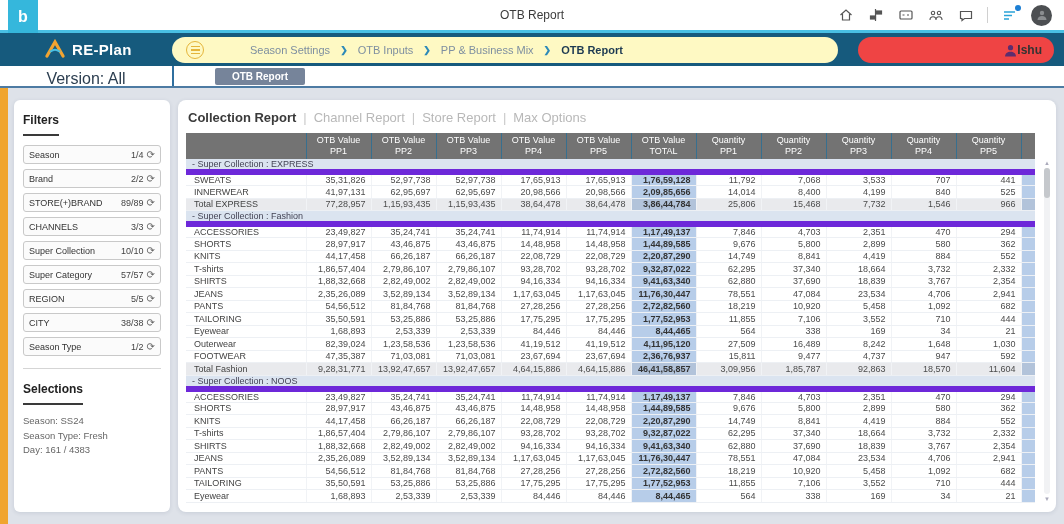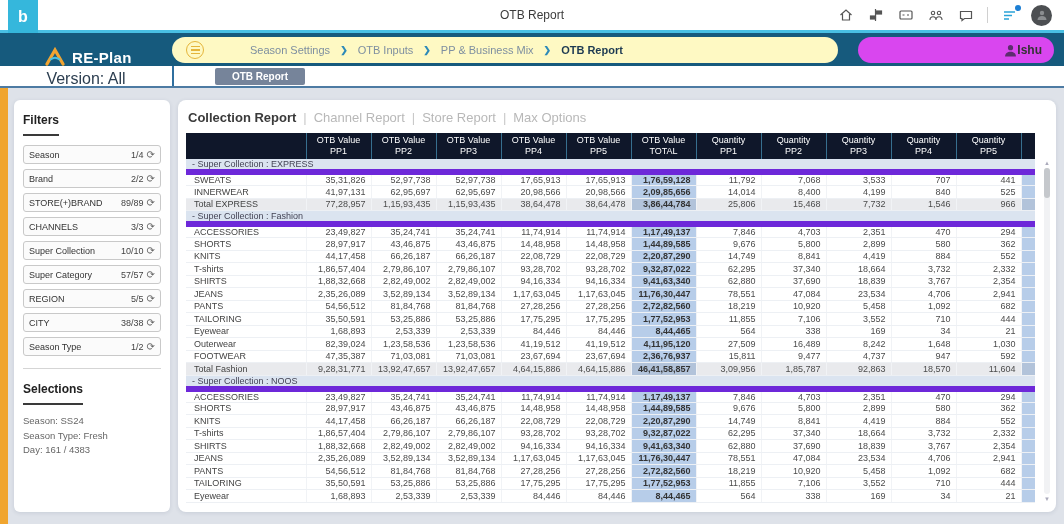--- a/index.html
+++ b/index.html
@@ -16,32 +16,32 @@
   .ticon { width:17px; height:17px; display:flex; align-items:center; justify-content:center; cursor:pointer; }
   .ticon svg { width:16px; height:16px; }
   .tdivider { width:1px; height:16px; background:#d0d0d0; }
   .sliders-wrap { position:relative; }
   .notif-dot { position:absolute; top:-2px; right:-3px; width:6px; height:6px; border-radius:50%; background:#1d7fd4; }
   .avatar { width:21px; height:21px; border-radius:50%; background:#4c4f52; display:flex; align-items:center; justify-content:center; }
   .avatar svg { width:12px; height:12px; }
 
   
   .tealbar { position:absolute; top:30px; left:0; right:0; height:36px; background:#165a7d; border-top:3px solid #49c0e4; z-index:5; }
-  .replan { position:absolute; left:44px; top:14px; display:flex; align-items:center; gap:6px; }
+  .replan { position:absolute; left:44px; top:6px; display:flex; align-items:center; gap:6px; }
   .replan-name { color:#fff; font-size:15px; font-weight:bold; letter-spacing:.3px; }
   .bc-pill { position:absolute; left:172px; top:4px; width:666px; height:26px; background:#fef9c3; border-radius:13px;
              display:flex; align-items:center; padding:0 14px; gap:12px; }
   .burger-circle { width:18px; height:18px; border-radius:50%; border:1.5px solid #e5b53a; display:flex; flex-direction:column;
                    align-items:center; justify-content:center; gap:2px; cursor:pointer; flex:0 0 auto; }
   .burger-circle i { display:block; width:9px; height:1.5px; background:#e5b53a; }
   .crumbs { display:flex; align-items:center; gap:10px; font-size:11px; margin-left:34px; }
   .crumb { color:#7e8fa0; cursor:pointer; white-space:nowrap; }
   .crumb.active { color:#1d3a52; font-weight:bold; }
   .bc-sep { color:#2e8ab8; font-size:9px; font-weight:bold; }
-  .user-pill { position:absolute; right:10px; top:4px; width:196px; height:26px; background:#d946ef; border-radius:13px;
+  .user-pill { position:absolute; right:10px; top:4px; width:196px; height:26px; background:#ef4444; border-radius:13px;
                display:flex; align-items:center; justify-content:flex-end; padding:0 12px; }
   .user-name { font-size:12px; font-weight:bold; color:#333; }
 
   
   .versionbar { position:absolute; top:66px; left:0; right:0; height:22px; background:#fff; border-bottom:2px solid #4d7ba3; z-index:4; }
   .version-label { position:absolute; left:0; width:172px; top:4px; text-align:center; font-size:16px; color:#2c3e50; }
   .vdivider { position:absolute; left:172px; top:0; width:2px; height:20px; background:#2f6f9f; }
   .tab-otb { position:absolute; left:215px; top:2px; width:90px; height:17px; background:#76849a; color:#fff;
              font-size:10px; font-weight:bold; text-align:center; line-height:17px; border-radius:2px; cursor:pointer; }
 
@@ -61,21 +61,21 @@
 
   
   .main-card { position:absolute; left:178px; top:100px; width:878px; height:412px; background:#fff; border-radius:8px;
                box-shadow:0 1px 4px rgba(40,60,90,.12); padding:8px 8px 6px 8px; overflow:hidden; }
   .report-tabs { font-size:13px; margin:2px 0 8px 2px; white-space:nowrap; }
   .rtab { color:#b8b8b8; cursor:pointer; }
   .rtab.active { color:#3a3a3a; font-weight:600;text-align:right; }
   .rsep { color:#c8c8c8; margin:0 7px; }
 
   table.grid { border-collapse:collapse; table-layout:fixed; width:849px; }
-  .grid th { background:#0f172a; color:#fff; font-size:9px; font-weight:normal; height:26px; line-height:11px;
+  .grid th { background:#737373; color:#fff; font-size:9px; font-weight:normal; height:26px; line-height:11px;
              text-align:center; border-right:1px solid #376f8f; }
   .grid th.stubh { border-right:none; }
   .grid td { height:12.5px; font-size:9px; color:#4c4c4c; text-align:right; padding:0 5px 0 0;
              border-bottom:1px solid #edf0f4; border-right:1px solid #f1f3f6; white-space:nowrap; overflow:hidden; }
   .grid td.lbl { text-align:left; padding-left:8px; color:#444; }
   .grid tr.group td { background:#dbe4f0; border-bottom:6px solid #6d28d9; border-right:none; text-align:left;
                       padding-left:6px; color:#445; }
   .grid tr.totalrow td { background:#e9eaed; }
   .grid td.totalcol { background:#b7cde9; font-weight:600; color:#333; }
   .grid tr.totalrow td.totalcol { background:#b2c3da; }

